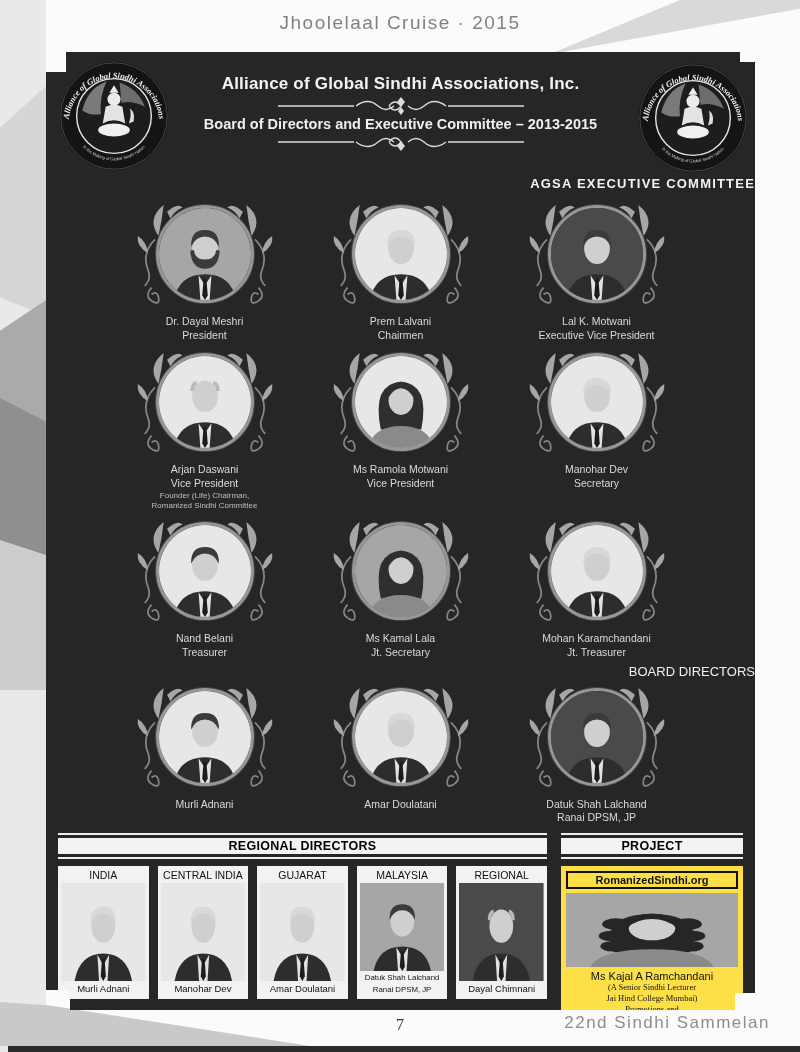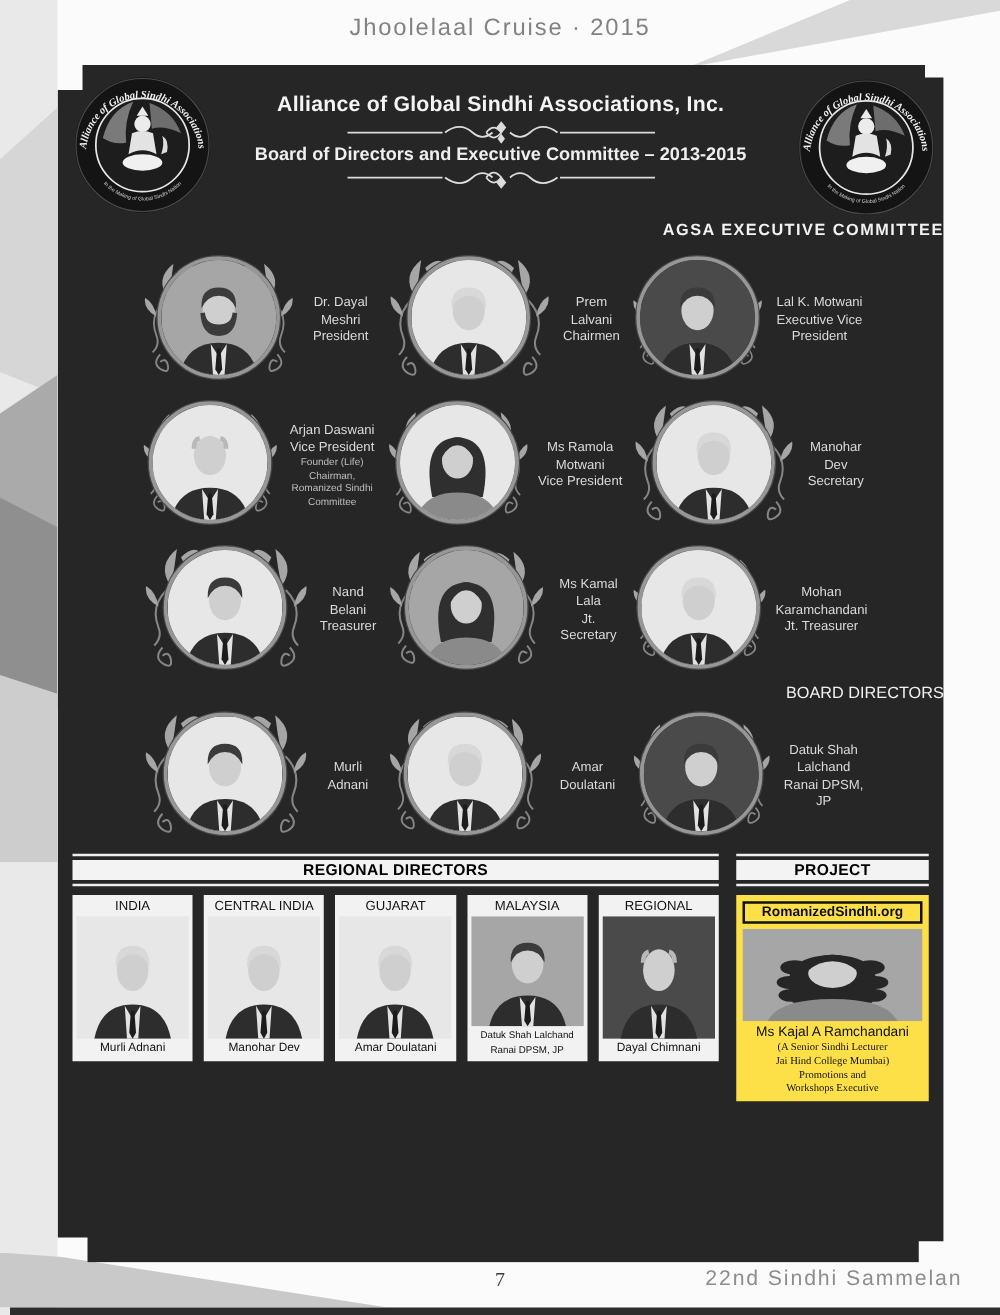--- a/index.html
+++ b/index.html
@@ -40,35 +40,35 @@
 
   .head-center{position:absolute;left:132px;right:132px;top:22px;text-align:center;}
   .org-title{font-size:17px;font-weight:bold;color:#f4f4f4;letter-spacing:.2px;}
   .divider{margin:1px auto 0;width:250px;height:20px;display:block;}
   .subtitle{font-size:14.5px;font-weight:bold;color:#efefef;margin-top:1px;}
   .agsa-heading{position:absolute;top:124px;left:0;width:100%;text-align:right;
                 font-size:13px;font-weight:bold;letter-spacing:1.2px;color:#f2f2f2;}
 
   .content{position:absolute;left:0;top:146px;width:100%;}
   .pgrid{display:grid;grid-template-columns:repeat(3,196px);justify-content:center;}
-  .member{display:flex;flex-direction:row;align-items:center;margin-bottom:4px;}
+  .member{display:flex;flex-direction:column;align-items:center;margin-bottom:4px;}
   .photo-wrap{position:relative;width:176px;height:112px;display:flex;justify-content:center;}
   .flourish{position:absolute;inset:0;width:100%;height:100%;}
   .circle{position:relative;width:92px;height:92px;border-radius:50%;overflow:hidden;margin-top:7px;
           border:3px solid #979797;box-shadow:0 0 0 1px #474747, inset 0 0 0 1px #474747;}
   .circle svg{width:100%;height:100%;display:block;}
   .lines{margin-top:5px;text-align:center;line-height:1.3;}
   .line-main{font-size:10.5px;color:#dadada;}
   .line-small{font-size:8px;color:#bfbfbf;}
   .board-heading{text-align:right;font-size:13px;font-weight:normal;color:#f0f0f0;margin:0 0 2px;}
 
   
   .bottom-flex{display:flex;gap:14px;padding:4px 12px 0;}
   .reg-wrap{flex:1;min-width:0;}
-  .proj-wrap{width:154px;}
+  .proj-wrap{width:182px;}
   .sec-band{border-top:2px solid #eeeeee;border-bottom:2px solid #eeeeee;}
   .sec-band-inner{background:#f3f3f3;color:#000000;font-weight:bold;text-align:center;
                   font-size:12.5px;padding:1px 0;margin:3px 0;letter-spacing:.3px;}
   .cards{display:flex;gap:9px;margin-top:7px;}
   .rcard{background:#f2f2f2;flex:1;min-width:0;height:126px;padding:3px 3px 4px;
          display:flex;flex-direction:column;align-items:center;color:#111;}
   .rlabel{font-size:10.5px;padding:0 0 2px;white-space:nowrap;}
   .rphoto{width:100%;flex:1;min-height:0;}
   .rphoto svg{width:100%;height:100%;display:block;}
   .rname{font-size:9.5px;margin-top:3px;text-align:center;line-height:1.15;white-space:nowrap;}

